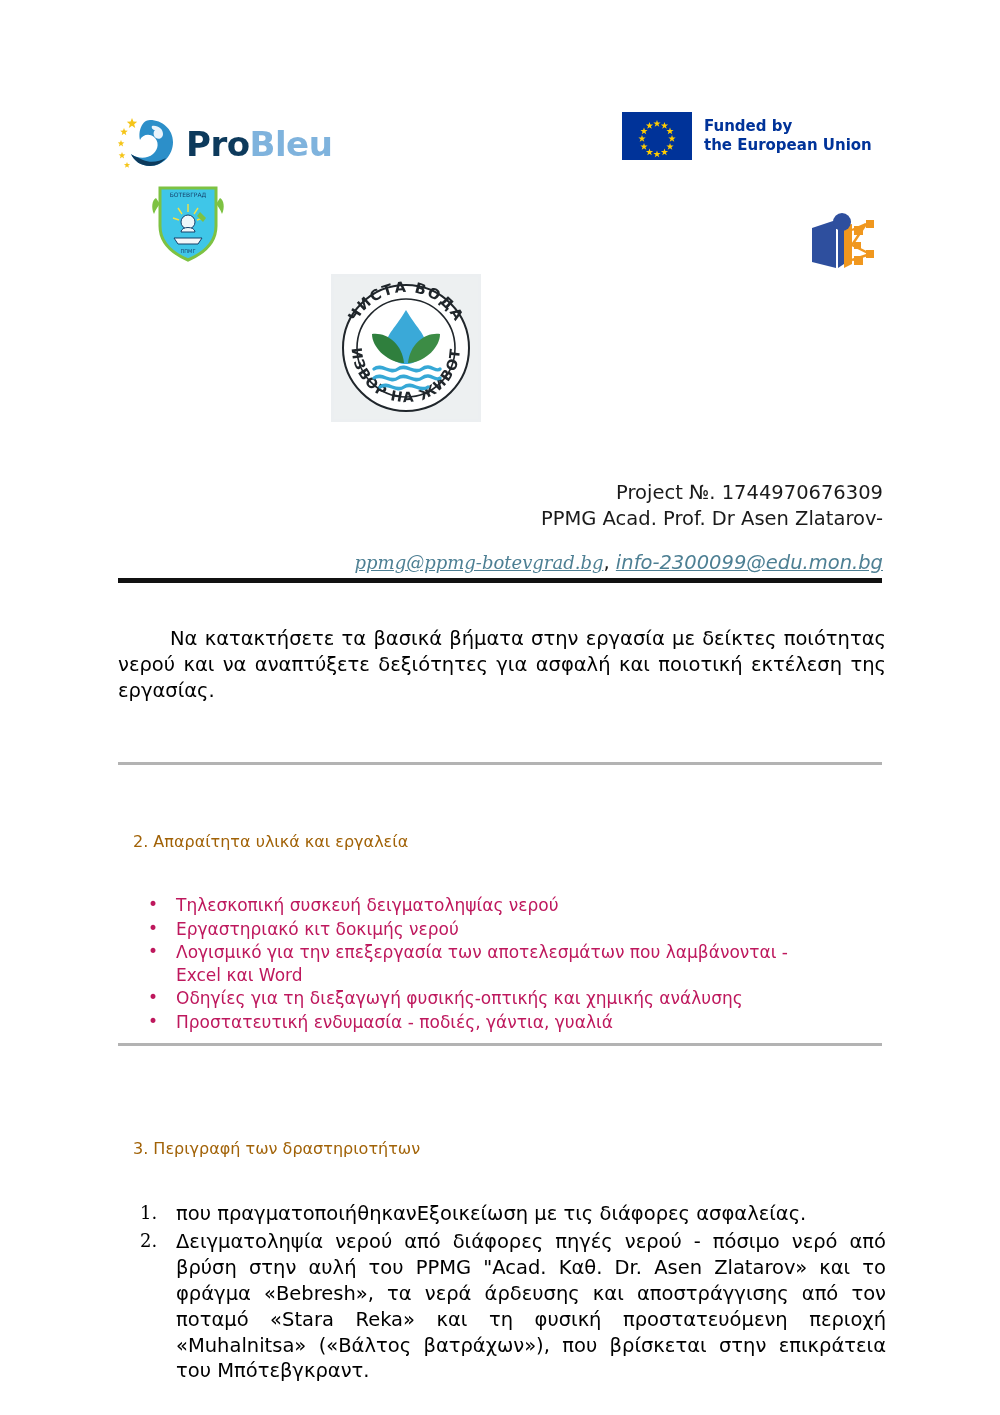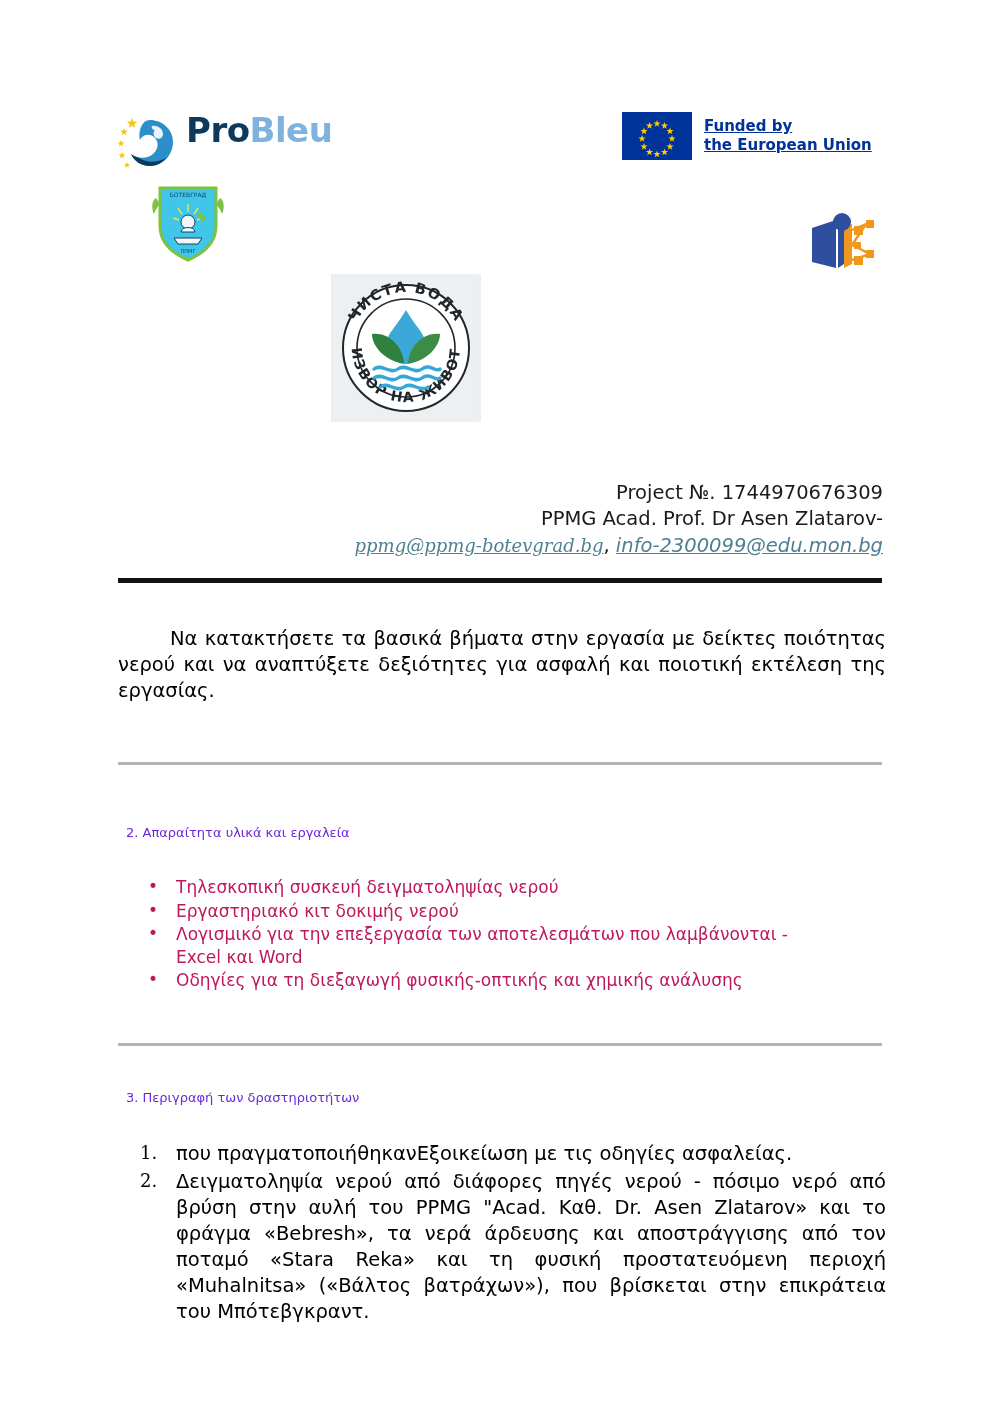--- a/index.html
+++ b/index.html
@@ -17,21 +17,21 @@
   }
 
   
   .logo-band { position: relative; height: 175px; }
 
   
   .probleu {
     position: absolute;
     left: 118px; top: 113px;
     width: 205px; height: 62px;
-    display: flex; align-items: flex-start;
+    display: flex; align-items: center;
   }
   .probleu-mark {
     position: relative;
     width: 62px; height: 62px;
     flex: 0 0 62px;
   }
   .probleu-mark svg { display: block; }
   .probleu-text {
     font-family: "DejaVu Sans", "Liberation Sans", sans-serif;
     font-size: 34px;
@@ -65,21 +65,20 @@
   }
   .eu-flag svg { display:block; }
   .eu-caption {
     margin-left: 12px;
     color: #003399;
     font-family: "DejaVu Sans", "Liberation Sans", sans-serif;
     font-size: 15px;
     font-weight: bold;
     line-height: 1.28;
     white-space: nowrap;
-    text-decoration: underline;
   }
 
   
   .book-icon {
     position: absolute;
     left: 808px; top: 212px;
     width: 68px; height: 64px;
   }
   .book-icon svg { display:block; }
 
@@ -99,21 +98,21 @@
     left: 118px; top: 480px;
     width: 765px;
     text-align: right;
     font-size: 19.5px;
     line-height: 1.32;
     color: #1a1a1a;
   }
   .doc-header .hline { display: block; white-space: nowrap; }
   .email-line {
     display: block;
-    margin-top: 2px;
+    margin-top: 19px;
     white-space: nowrap;
   }
   .mail-serif {
     font-family: "DejaVu Serif", "Liberation Serif", serif;
     font-style: italic;
     font-size: 18px;
     color: #4d7f93;
     text-decoration: underline;
   }
   .mail-sans {
@@ -151,24 +150,24 @@
   .para {
     font-size: 19.5px;
     line-height: 1.33;
     text-align: justify;
     margin: 0;
     color: #000;
   }
   .para.indented { text-indent: 52px; margin-top: 28px; }
 
   .section-head {
-    font-size: 13px;
+    font-size: 16px;
     line-height: 1.33;
-    margin: 8px;
-    color: #6d28d9;
+    margin: 15px;
+    color: #a16207;
   }
 
   ul.mat-list, ol.act-list {
     margin: 0;
     padding: 0;
     list-style: none;
   }
   ul.mat-list li {
     position: relative;
     font-size: 17px;
@@ -343,32 +342,33 @@
 
   <p class="section-head">2. Απαραίτητα υλικά και εργαλεία</p>
 
   <div style="height:27px;"></div>
 
   <ul class="mat-list">
     <li>Τηλεσκοπική συσκευή δειγματοληψίας νερού</li>
     <li>Εργαστηριακό κιτ δοκιμής νερού</li>
     <li style="width:640px;">Λογισμικό για την επεξεργασία των αποτελεσμάτων που λαμβάνονται - Excel και Word</li>
     <li>Οδηγίες για τη διεξαγωγή φυσικής-οπτικής και χημικής ανάλυσης</li>
+    <li>Προστατευτική ενδυμασία - ποδιές, γάντια, γυαλιά</li>
   </ul>
 
   <div style="height:88px;"></div>
 
   <p class="section-head">3. Περιγραφή των δραστηριοτήτων</p>
 
   <div style="height:27px;"></div>
 
   <ol class="act-list">
     <li>
       <span class="num">1.</span>
-      <span>που πραγματοποιήθηκανΕξοικείωση με τις οδηγίες ασφαλείας.</span>
+      <span>που πραγματοποιήθηκανΕξοικείωση με τις διάφορες ασφαλείας.</span>
     </li>
     <li>
       <span class="num">2.</span>
       <span>Δειγματοληψία νερού από διάφορες πηγές νερού - πόσιμο νερό από βρύση στην αυλή του PPMG "Acad. Καθ. Dr. Asen Zlatarov» και το φράγμα «Bebresh», τα νερά άρδευσης και αποστράγγισης από τον ποταμό «Stara Reka» και τη φυσική προστατευόμενη περιοχή «Muhalnitsa» («Βάλτος βατράχων»), που βρίσκεται στην επικράτεια του Μπότεβγκραντ.</span>
     </li>
   </ol>
 
 </div>
 
 </body></html>

